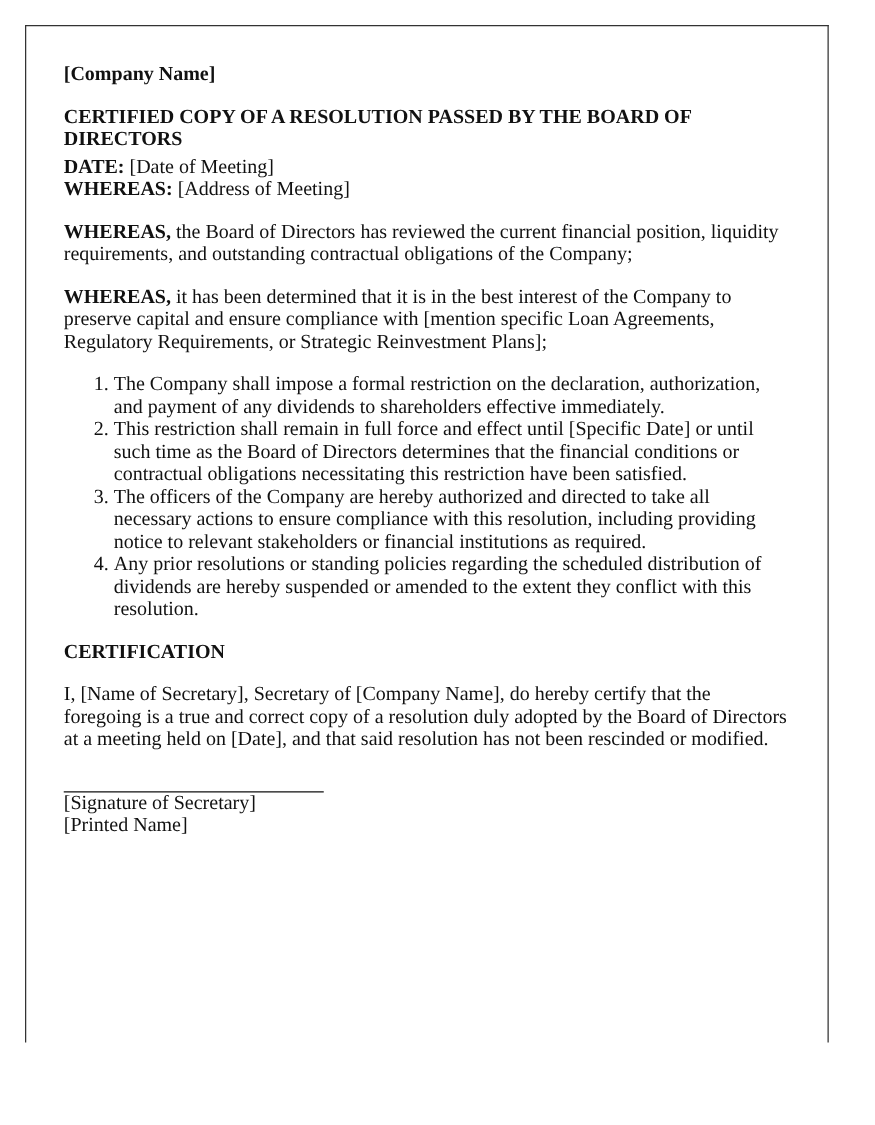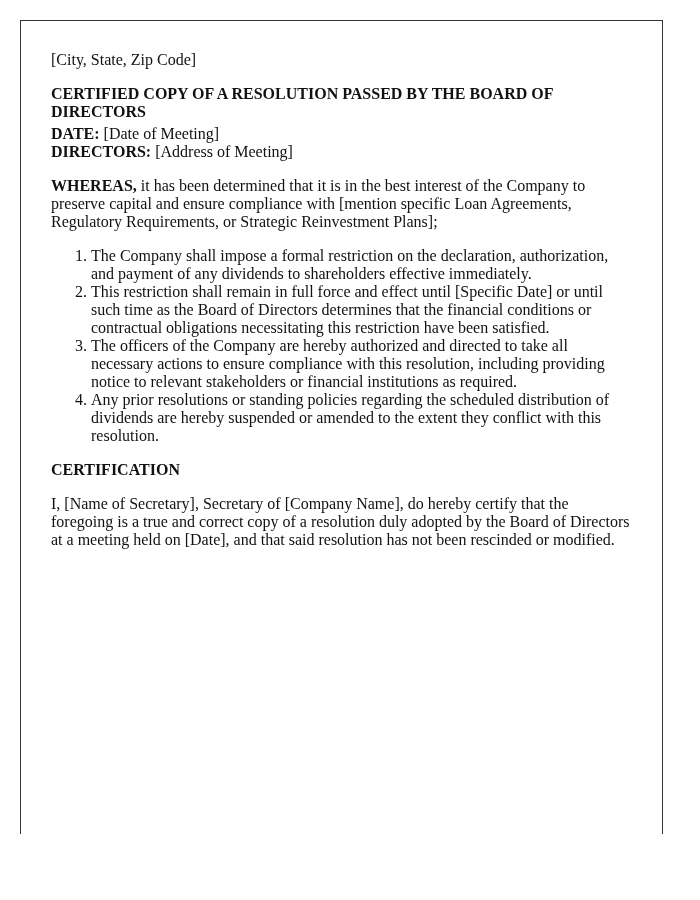--- a/index.html
+++ b/index.html
@@ -53,43 +53,51 @@
     }
     .sig-block div { display: block; }
   </style>
 </head>
 <body>
 
 <div class="page">
   <div class="page-inner">
 
     <div class="header-block">
-      <div>[City, State, Zip Code]</div>
+      <div class="bold">[Company Name]</div>
     </div>
 
     <div class="title">CERTIFIED COPY OF A RESOLUTION PASSED BY THE BOARD OF DIRECTORS</div>
 
     <p>
       <b>DATE:</b><span> [Date of Meeting]</span><br>
-      <b>DIRECTORS:</b><span> [Address of Meeting]</span>
+      <b>WHEREAS:</b><span> [Address of Meeting]</span>
     </p>
 
 
+    <p>
+      <b>WHEREAS,</b><span> the Board of Directors has reviewed the current financial position, liquidity requirements, and outstanding contractual obligations of the Company;</span>
+    </p>
 
     <p>
       <b>WHEREAS,</b><span> it has been determined that it is in the best interest of the Company to preserve capital and ensure compliance with [mention specific Loan Agreements, Regulatory Requirements, or Strategic Reinvestment Plans];</span>
     </p>
 
 
     <ol class="resolutions">
       <li>The Company shall impose a formal restriction on the declaration, authorization, and payment of any dividends to shareholders effective immediately.</li>
       <li>This restriction shall remain in full force and effect until [Specific Date] or until such time as the Board of Directors determines that the financial conditions or contractual obligations necessitating this restriction have been satisfied.</li>
       <li>The officers of the Company are hereby authorized and directed to take all necessary actions to ensure compliance with this resolution, including providing notice to relevant stakeholders or financial institutions as required.</li>
       <li>Any prior resolutions or standing policies regarding the scheduled distribution of dividends are hereby suspended or amended to the extent they conflict with this resolution.</li>
     </ol>
 
     <div class="section-heading">CERTIFICATION</div>
 
     <p>I, [Name of Secretary], Secretary of [Company Name], do hereby certify that the foregoing is a true and correct copy of a resolution duly adopted by the Board of Directors at a meeting held on [Date], and that said resolution has not been rescinded or modified.</p>
 
+    <div class="sig-block">
+      <div class="sig-line"></div>
+      <div>[Signature of Secretary]</div>
+      <div>[Printed Name]</div>
+    </div>
 
   </div>
 </div>
 
 </body></html>

